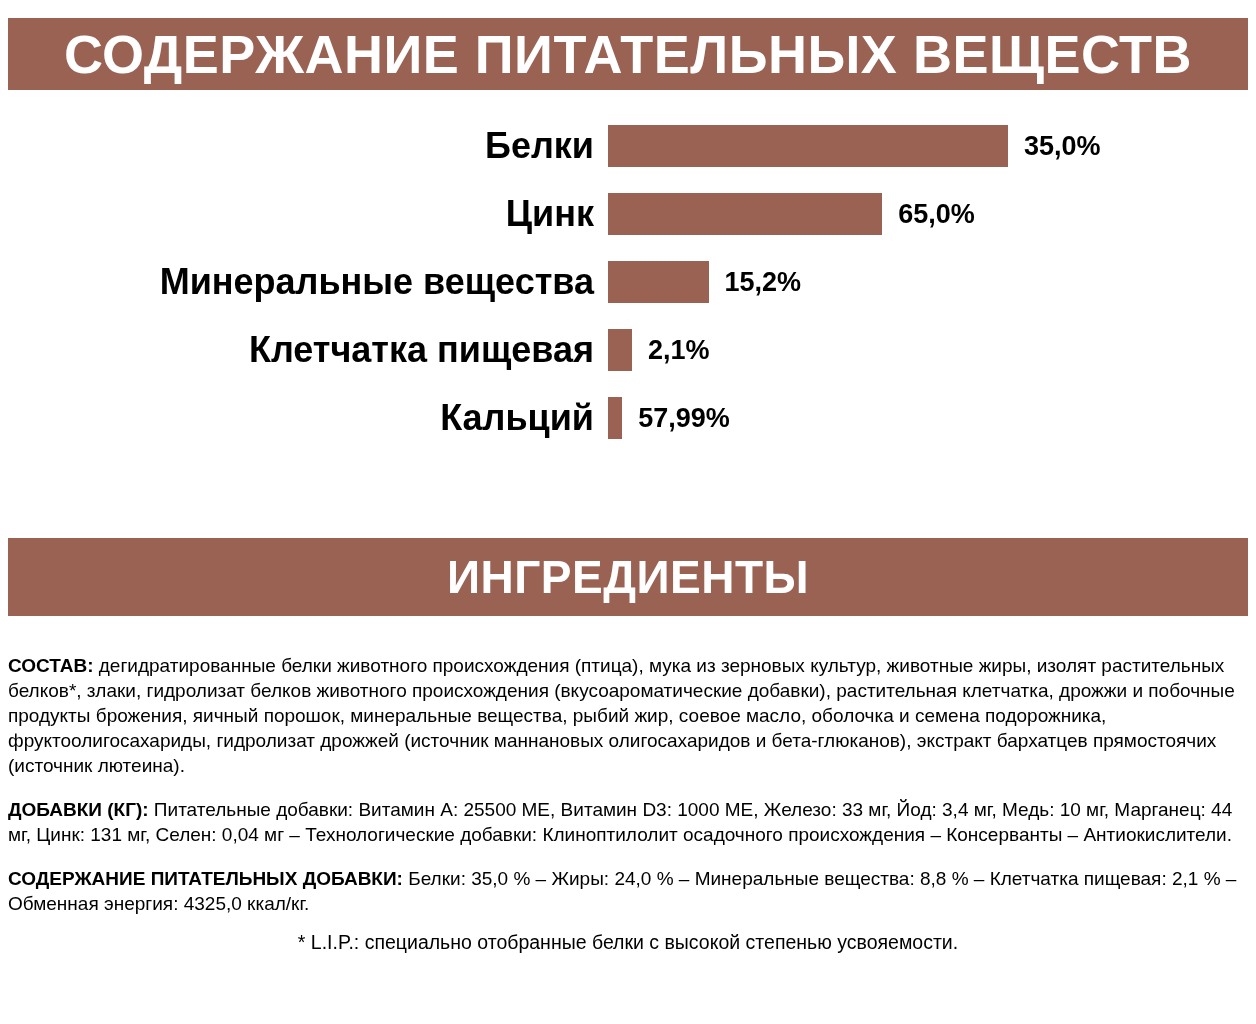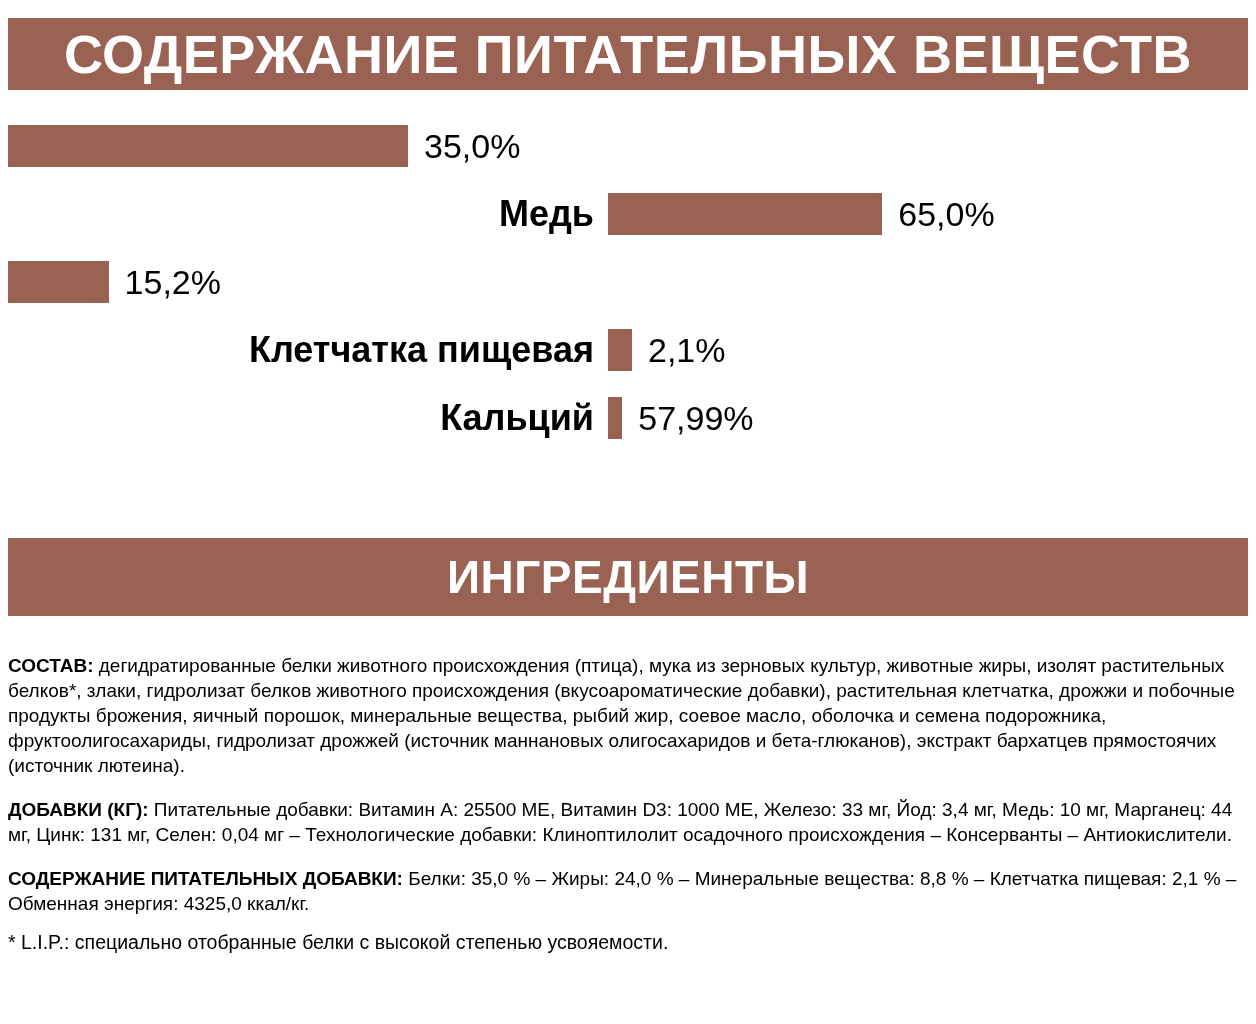--- a/index.html
+++ b/index.html
@@ -76,22 +76,22 @@
     flex: 1;
     display: flex;
     align-items: center;
     height: 100%;
   }
   .chart-bar {
     background: #9a6253;
     height: 42px;
   }
   .chart-value {
-    font-size: 34px;
-    font-weight: normal;
+    font-size: 27px;
+    font-weight: bold;
     margin-left: 16px;
     white-space: nowrap;
   }
 
   
   .ingredients {
     position: absolute;
     left: 8px;
     top: 634px;
     width: 1240px;
@@ -102,47 +102,50 @@
     margin-bottom: 14px;
     text-align: left;
   }
   .para .lead {
     font-weight: bold;
   }
   .para-note {
     font-size: 19.5px;
     line-height: 25px;
     margin-top: 4px;
+    text-align: center;
   }
 </style>
 </head>
 <body>
 
 <div class="page">
 
   <div class="band band-nutrients">СОДЕРЖАНИЕ ПИТАТЕЛЬНЫХ ВЕЩЕСТВ</div>
 
   <div class="chart">
 
     <div class="chart-row">
+      <div class="chart-label">Белки</div>
       <div class="chart-bar-wrap">
         <div class="chart-bar" style="width: 400px; background: rgb(154, 98, 83);"></div>
         <div class="chart-value">35,0%</div>
       </div>
     </div>
 
     <div class="chart-row">
-      <div class="chart-label">Медь</div>
+      <div class="chart-label">Цинк</div>
       <div class="chart-bar-wrap">
         <div class="chart-bar" style="width: 274.286px; background: rgb(154, 98, 83);"></div>
         <div class="chart-value">65,0%</div>
       </div>
     </div>
 
     <div class="chart-row">
+      <div class="chart-label">Минеральные вещества</div>
       <div class="chart-bar-wrap">
         <div class="chart-bar" style="width: 100.571px; background: rgb(154, 98, 83);"></div>
         <div class="chart-value">15,2%</div>
       </div>
     </div>
 
     <div class="chart-row">
       <div class="chart-label">Клетчатка пищевая</div>
       <div class="chart-bar-wrap">
         <div class="chart-bar" style="width: 24px; background: rgb(154, 98, 83);"></div>

